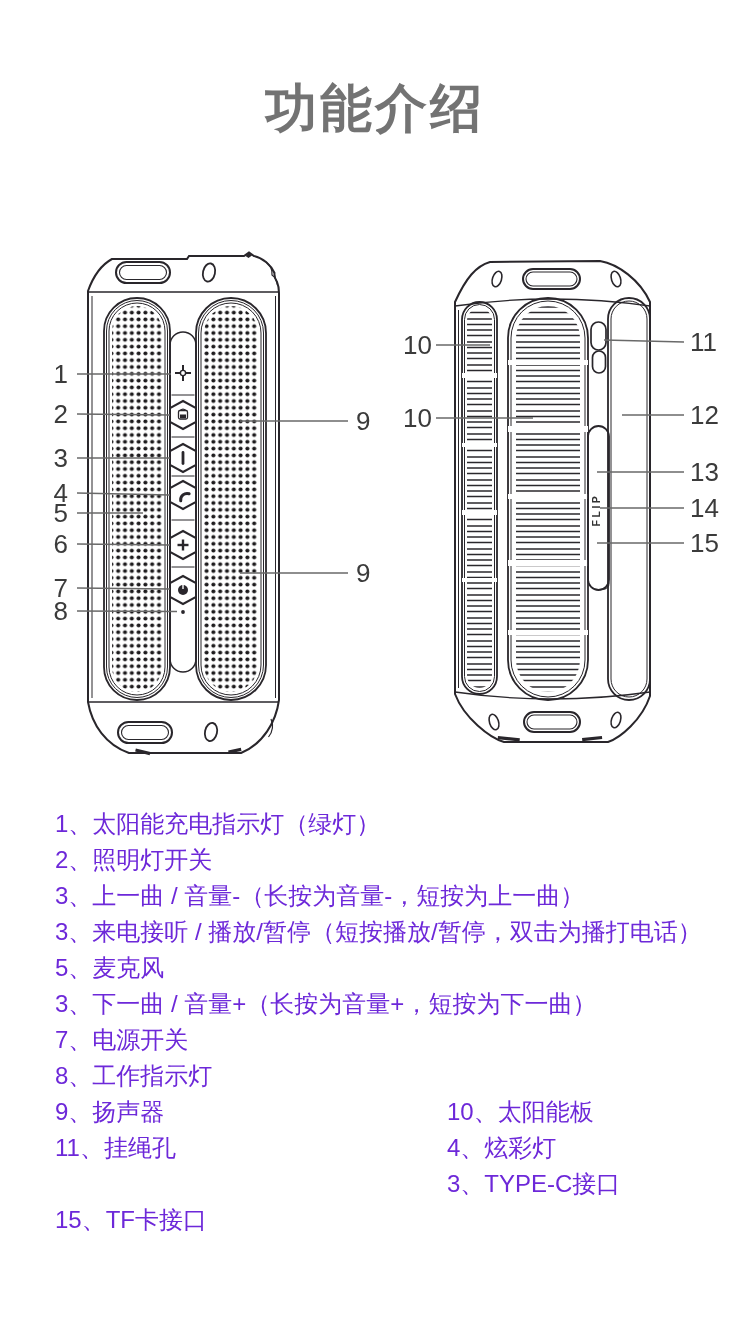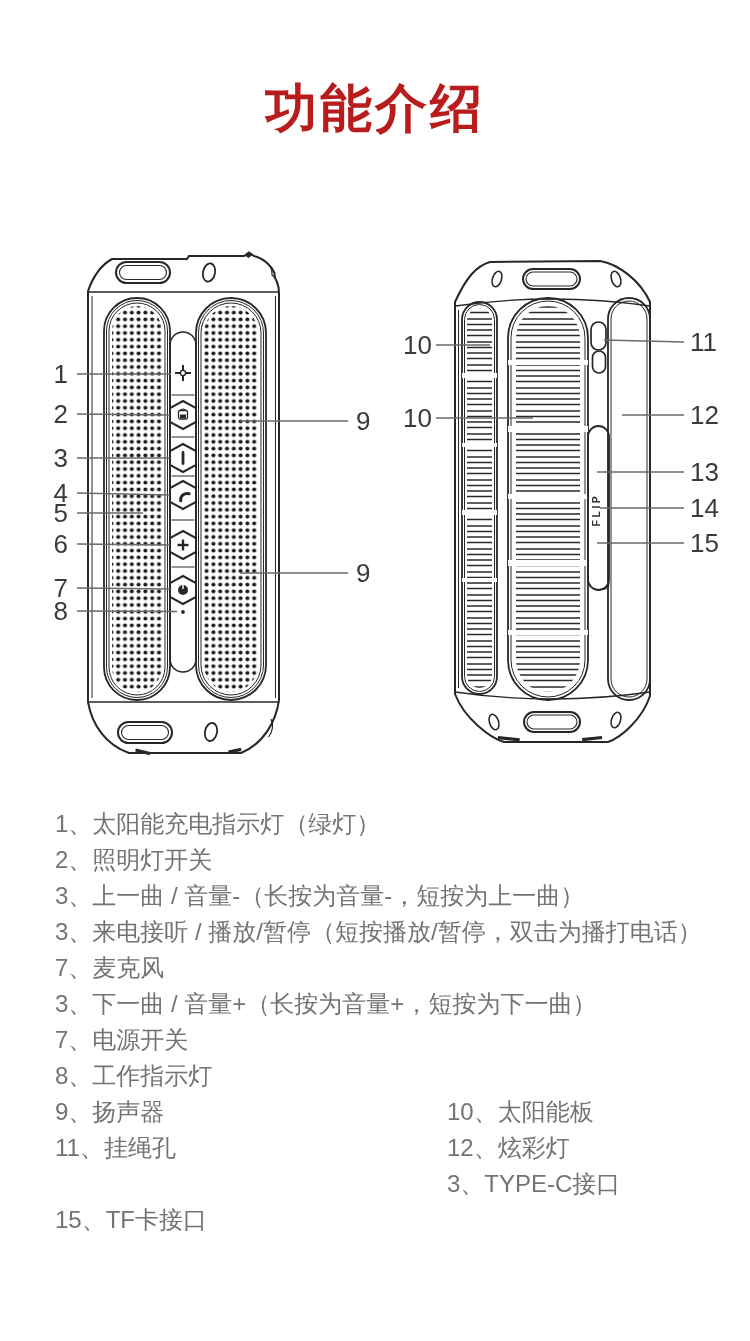--- a/index.html
+++ b/index.html
@@ -1,26 +1,26 @@
 <!DOCTYPE html>
 <html><head>
 <meta charset="utf-8">
 <style>
   html,body{margin:0;padding:0;background:#ffffff;}
   .page{position:relative;width:750px;height:1341px;background:#fff;overflow:hidden;
         font-family:"Liberation Sans","DejaVu Sans",sans-serif;}
   .title{position:absolute;top:74px;left:0;width:100%;margin:0;text-align:center;
-         font-size:52px;font-weight:900;letter-spacing:3px;color:#b91c1c;}
+         font-size:52px;font-weight:900;letter-spacing:3px;color:#737373;}
   .diagram{position:absolute;}
   #front-svg{left:40px;top:248px;}
   #back-svg{left:400px;top:248px;}
   .legend{position:absolute;left:55px;top:806px;width:670px;}
   .legend-row{position:relative;height:36px;}
   .legend-row span{position:absolute;top:0;left:0;line-height:36px;font-size:24px;
-                   color:#737373;white-space:nowrap;}
+                   color:#6d28d9;white-space:nowrap;}
   .legend-row span.col2{left:392px;}
   svg text.callout{font-size:26px;fill:#3b3b3b;font-family:"Liberation Sans","DejaVu Sans",sans-serif;}
   svg .cline{stroke:#696969;stroke-width:1.6;fill:none;}
   svg .art{stroke:#29262b;fill:none;}
 </style>
 </head>
 <body>
 
 <div class="page">
 
@@ -230,38 +230,38 @@
     <div class="legend-row">
       <span>2、照明灯开关</span>
     </div>
     <div class="legend-row">
       <span>3、上一曲 / 音量-（长按为音量-，短按为上一曲）</span>
     </div>
     <div class="legend-row">
       <span>3、来电接听 / 播放/暂停（短按播放/暂停，双击为播打电话）</span>
     </div>
     <div class="legend-row">
-      <span>7、麦克风</span>
+      <span>5、麦克风</span>
     </div>
     <div class="legend-row">
       <span>3、下一曲 / 音量+（长按为音量+，短按为下一曲）</span>
     </div>
     <div class="legend-row">
       <span>7、电源开关</span>
     </div>
     <div class="legend-row">
       <span>8、工作指示灯</span>
     </div>
     <div class="legend-row">
       <span>9、扬声器</span>
       <span class="col2">10、太阳能板</span>
     </div>
     <div class="legend-row">
       <span>11、挂绳孔</span>
-      <span class="col2">12、炫彩灯</span>
+      <span class="col2">4、炫彩灯</span>
     </div>
     <div class="legend-row">
       <span class="col2">3、TYPE-C接口</span>
     </div>
     <div class="legend-row">
       <span>15、TF卡接口</span>
     </div>
   </div>
 
 </div>

